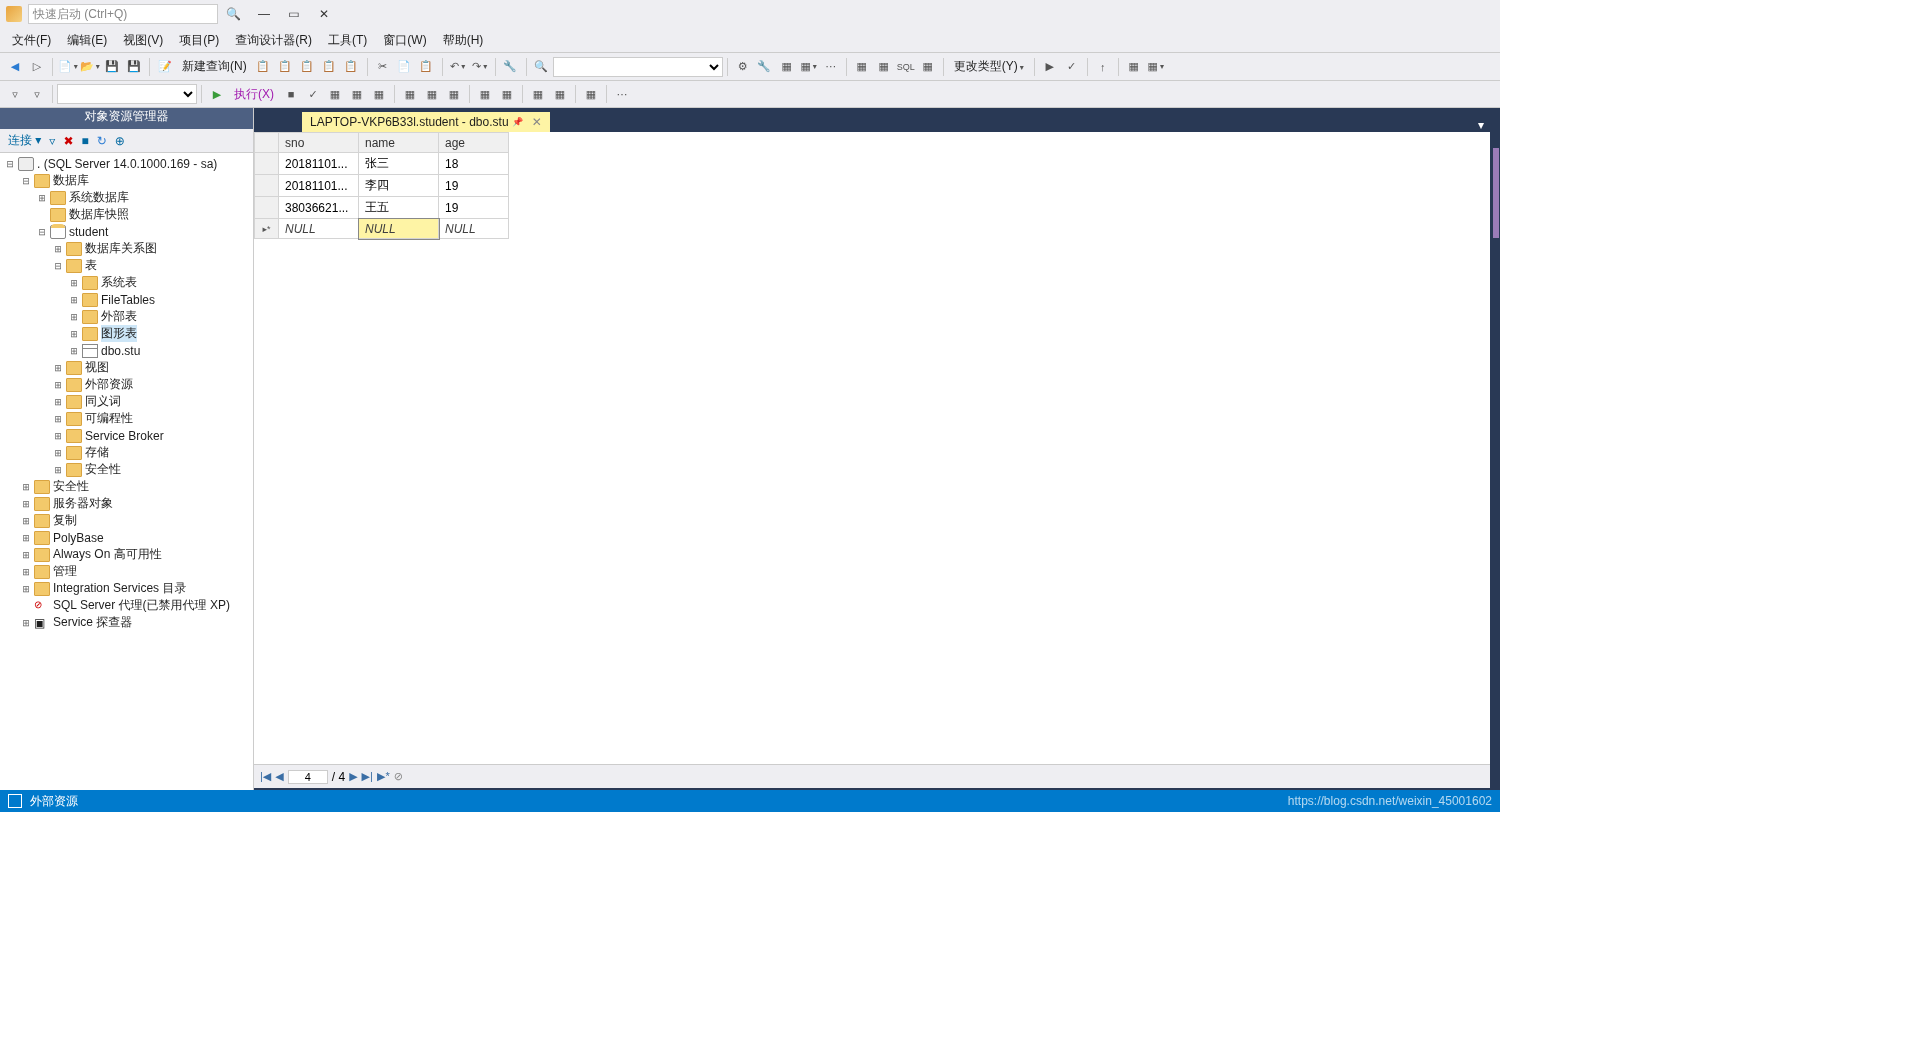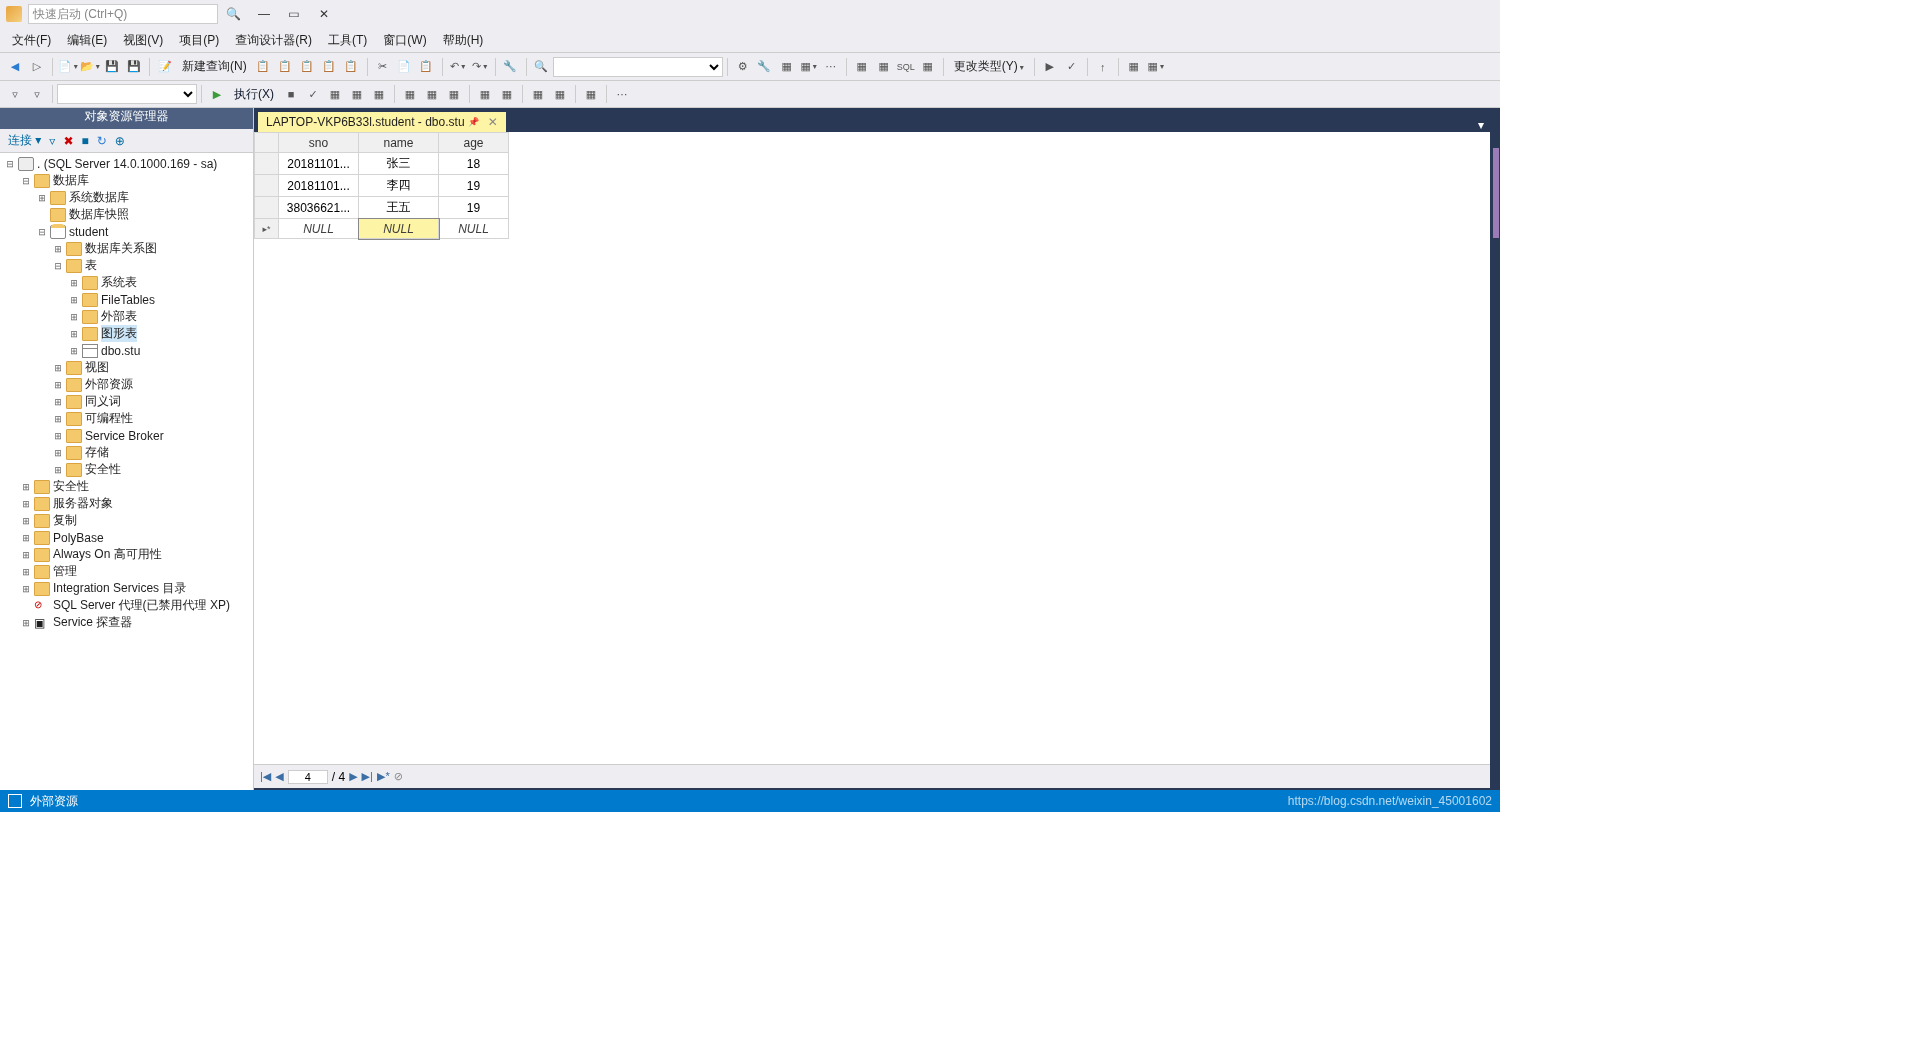--- a/index.html
+++ b/index.html
@@ -32,27 +32,27 @@
 .folder-icon { background: #f3c96b; border: 1px solid #d9a441; border-radius: 1px; width: 14px; height: 10px; }
 .db-icon { background: #fff; border: 1px solid #888; border-radius: 2px; width: 12px; height: 12px; position: relative; }
 .db-icon::before { content: ""; position: absolute; top: -2px; left: 0; right: 0; height: 4px; border-radius: 6px 6px 0 0; background: #f3c96b; }
 .table-icon { background: #fff; border: 1px solid #888; width: 12px; height: 10px; position: relative; }
 .table-icon::before { content: ""; position: absolute; top: 3px; left: 0; right: 0; border-top: 1px solid #888; }
 .server-icon { background: #eee; border: 1px solid #888; width: 12px; height: 12px; border-radius: 2px; }
 .tree-item.selected { background: transparent; }
 .tree-item.selected .label { background: #cde6f7; }
 .content { flex: 1; display: flex; flex-direction: column; background: #fff; margin: 2px 2px 2px 0; }
 .tab-strip { height: 22px; background: #293955; display: flex; align-items: flex-end; padding-left: 4px; }
-.tab { height: 20px; background: #fef4a5; display: flex; align-items: center; padding: 5px 8px; color: #1e1e1e; font-size: 11px; position: relative; }
+.tab { height: 20px; background: #fef4a5; display: flex; align-items: center; padding: 5px 8px; color: #1e1e1e; font-size: 11px; position: relative; margin-left: 44px; }
 .tab .pin { margin: 0 4px; color: #888; font-size: 9px; }
 .tab .close { color: #888; cursor: pointer; margin-left: 4px; }
 .tab-strip .tab-menu { margin-left: auto; color: #fff; padding: 0 6px; cursor: pointer; }
 .grid-area { flex: 1; background: #fff; overflow: auto; }
 .grid { border-collapse: collapse; }
-.grid th, .grid td { border: 1px solid #d4d4d4; padding: 2px 6px; height: 20px; text-align: center; font-weight: normal; font-size: 12px; }
+.grid th, .grid td { border: 1px solid #d4d4d4; padding: 2px 6px; height: 20px; text-align: left; font-weight: normal; font-size: 12px; }
 .grid th { background: #f0f0f0; color: #333; }
 .grid .rowhdr { width: 24px; background: #f0f0f0; text-align: center; color: #555; font-size: 9px; }
 .grid .null { font-style: italic; color: #404040; }
 .grid .selected-cell { background: #fef4a5; outline: 1px solid #888; }
 .nav-bar { height: 24px; background: #eeeef2; border-top: 1px solid #ccc; display: flex; align-items: center; padding: 0 6px; gap: 4px; }
 .nav-bar .nbtn { cursor: pointer; color: #3a6ea5; font-size: 11px; }
 .nav-bar input { width: 40px; border: 1px solid #ccc; text-align: center; font-size: 11px; }
 .status-bar { height: 22px; background: #007acc; color: #fff; display: flex; align-items: center; padding: 0 8px; font-size: 11px; }
 .status-bar .sicon { width: 14px; height: 14px; border: 1px solid #fff; margin-right: 8px; }
 .status-bar .right { margin-left: auto; opacity: 0.7; }
@@ -134,21 +134,21 @@
   <div class="tb-btn">▦<span class="dropdown-arrow">▾</span></div>
 </div>
 
 <div class="toolbar toolbar2">
   <div class="tb-btn">▿</div>
   <div class="tb-btn">▿</div>
   <div class="sep"></div>
   <select class="combo"></select>
   <div class="sep"></div>
   <div class="tb-btn" style="color:#3a9c3a">▶</div>
-  <div class="tb-text" style="color:#0f172a">执行(X)</div>
+  <div class="tb-text" style="color:#a21caf">执行(X)</div>
   <div class="tb-btn">■</div>
   <div class="tb-btn">✓</div>
   <div class="tb-btn">▦</div>
   <div class="tb-btn">▦</div>
   <div class="tb-btn">▦</div>
   <div class="sep"></div>
   <div class="tb-btn">▦</div>
   <div class="tb-btn">▦</div>
   <div class="tb-btn">▦</div>
   <div class="sep"></div>

